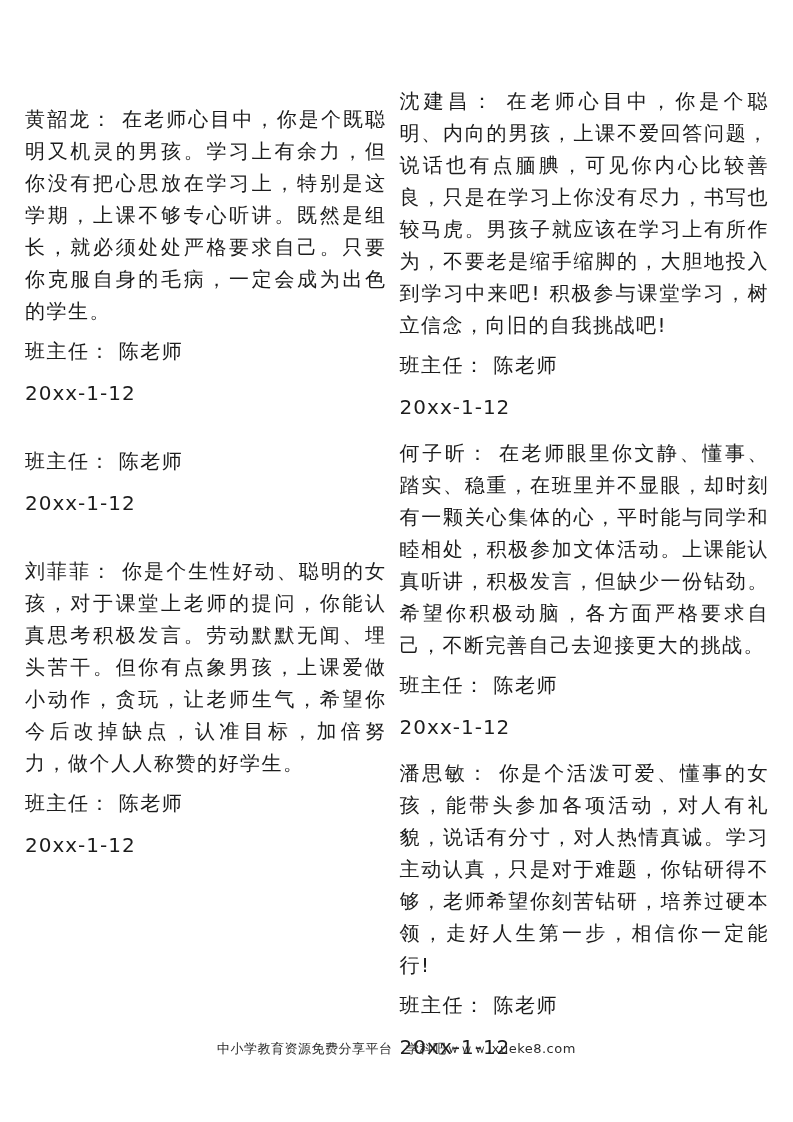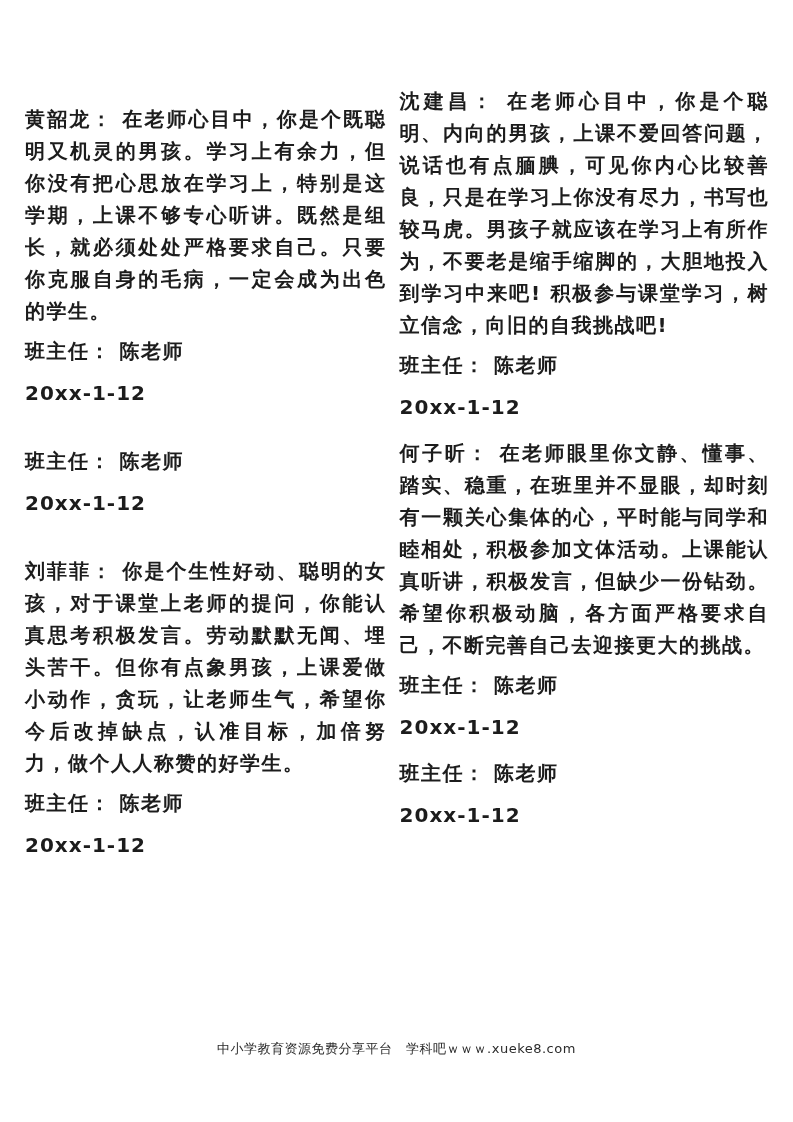--- a/index.html
+++ b/index.html
@@ -12,21 +12,20 @@
     height: 1122px;
     position: relative;
     overflow: hidden;
     font-family: "DejaVu Sans", "Liberation Sans", sans-serif;
     color: #1c1c1c;
   }
   .columns {
     display: flex;
     padding-left: 25px;
     padding-right: 24px;
-    font-weight: bold;
   }
   .column {
     box-sizing: border-box;
   }
   .column-left {
     width: 372px;
     padding-top: 103px;
   }
   .column-right {
     width: 380px;
@@ -109,20 +108,21 @@
       <p class="date">20xx-1-12</p>
     </section>
 
     <section class="entry">
       <p class="para"><span class="student-name">何子昕： </span><span>在老师眼里你文静、懂事、踏实、稳重，在班里并不显眼，却时刻有一颗关心集体的心，平时能与同学和睦相处，积极参加文体活动。上课能认真听讲，积极发言，但缺少一份钻劲。希望你积极动脑，各方面严格要求自己，不断完善自己去迎接更大的挑战。</span></p>
       <p class="signoff">班主任： 陈老师</p>
       <p class="date">20xx-1-12</p>
     </section>
 
     <section class="entry">
+      <p class="para"><span class="student-name">潘思敏： </span><span>你是个活泼可爱、懂事的女孩，能带头参加各项活动，对人有礼貌，说话有分寸，对人热情真诚。学习主动认真，只是对于难题，你钻研得不够，老师希望你刻苦钻研，培养过硬本领，走好人生第一步，相信你一定能行!</span></p>
       <p class="signoff">班主任： 陈老师</p>
       <p class="date">20xx-1-12</p>
     </section>
 
   </div>
 
 </div>
 
 <div class="page-footer">
   <span>中小学教育资源免费分享平台　学科吧ｗｗｗ.xueke8.com</span>

